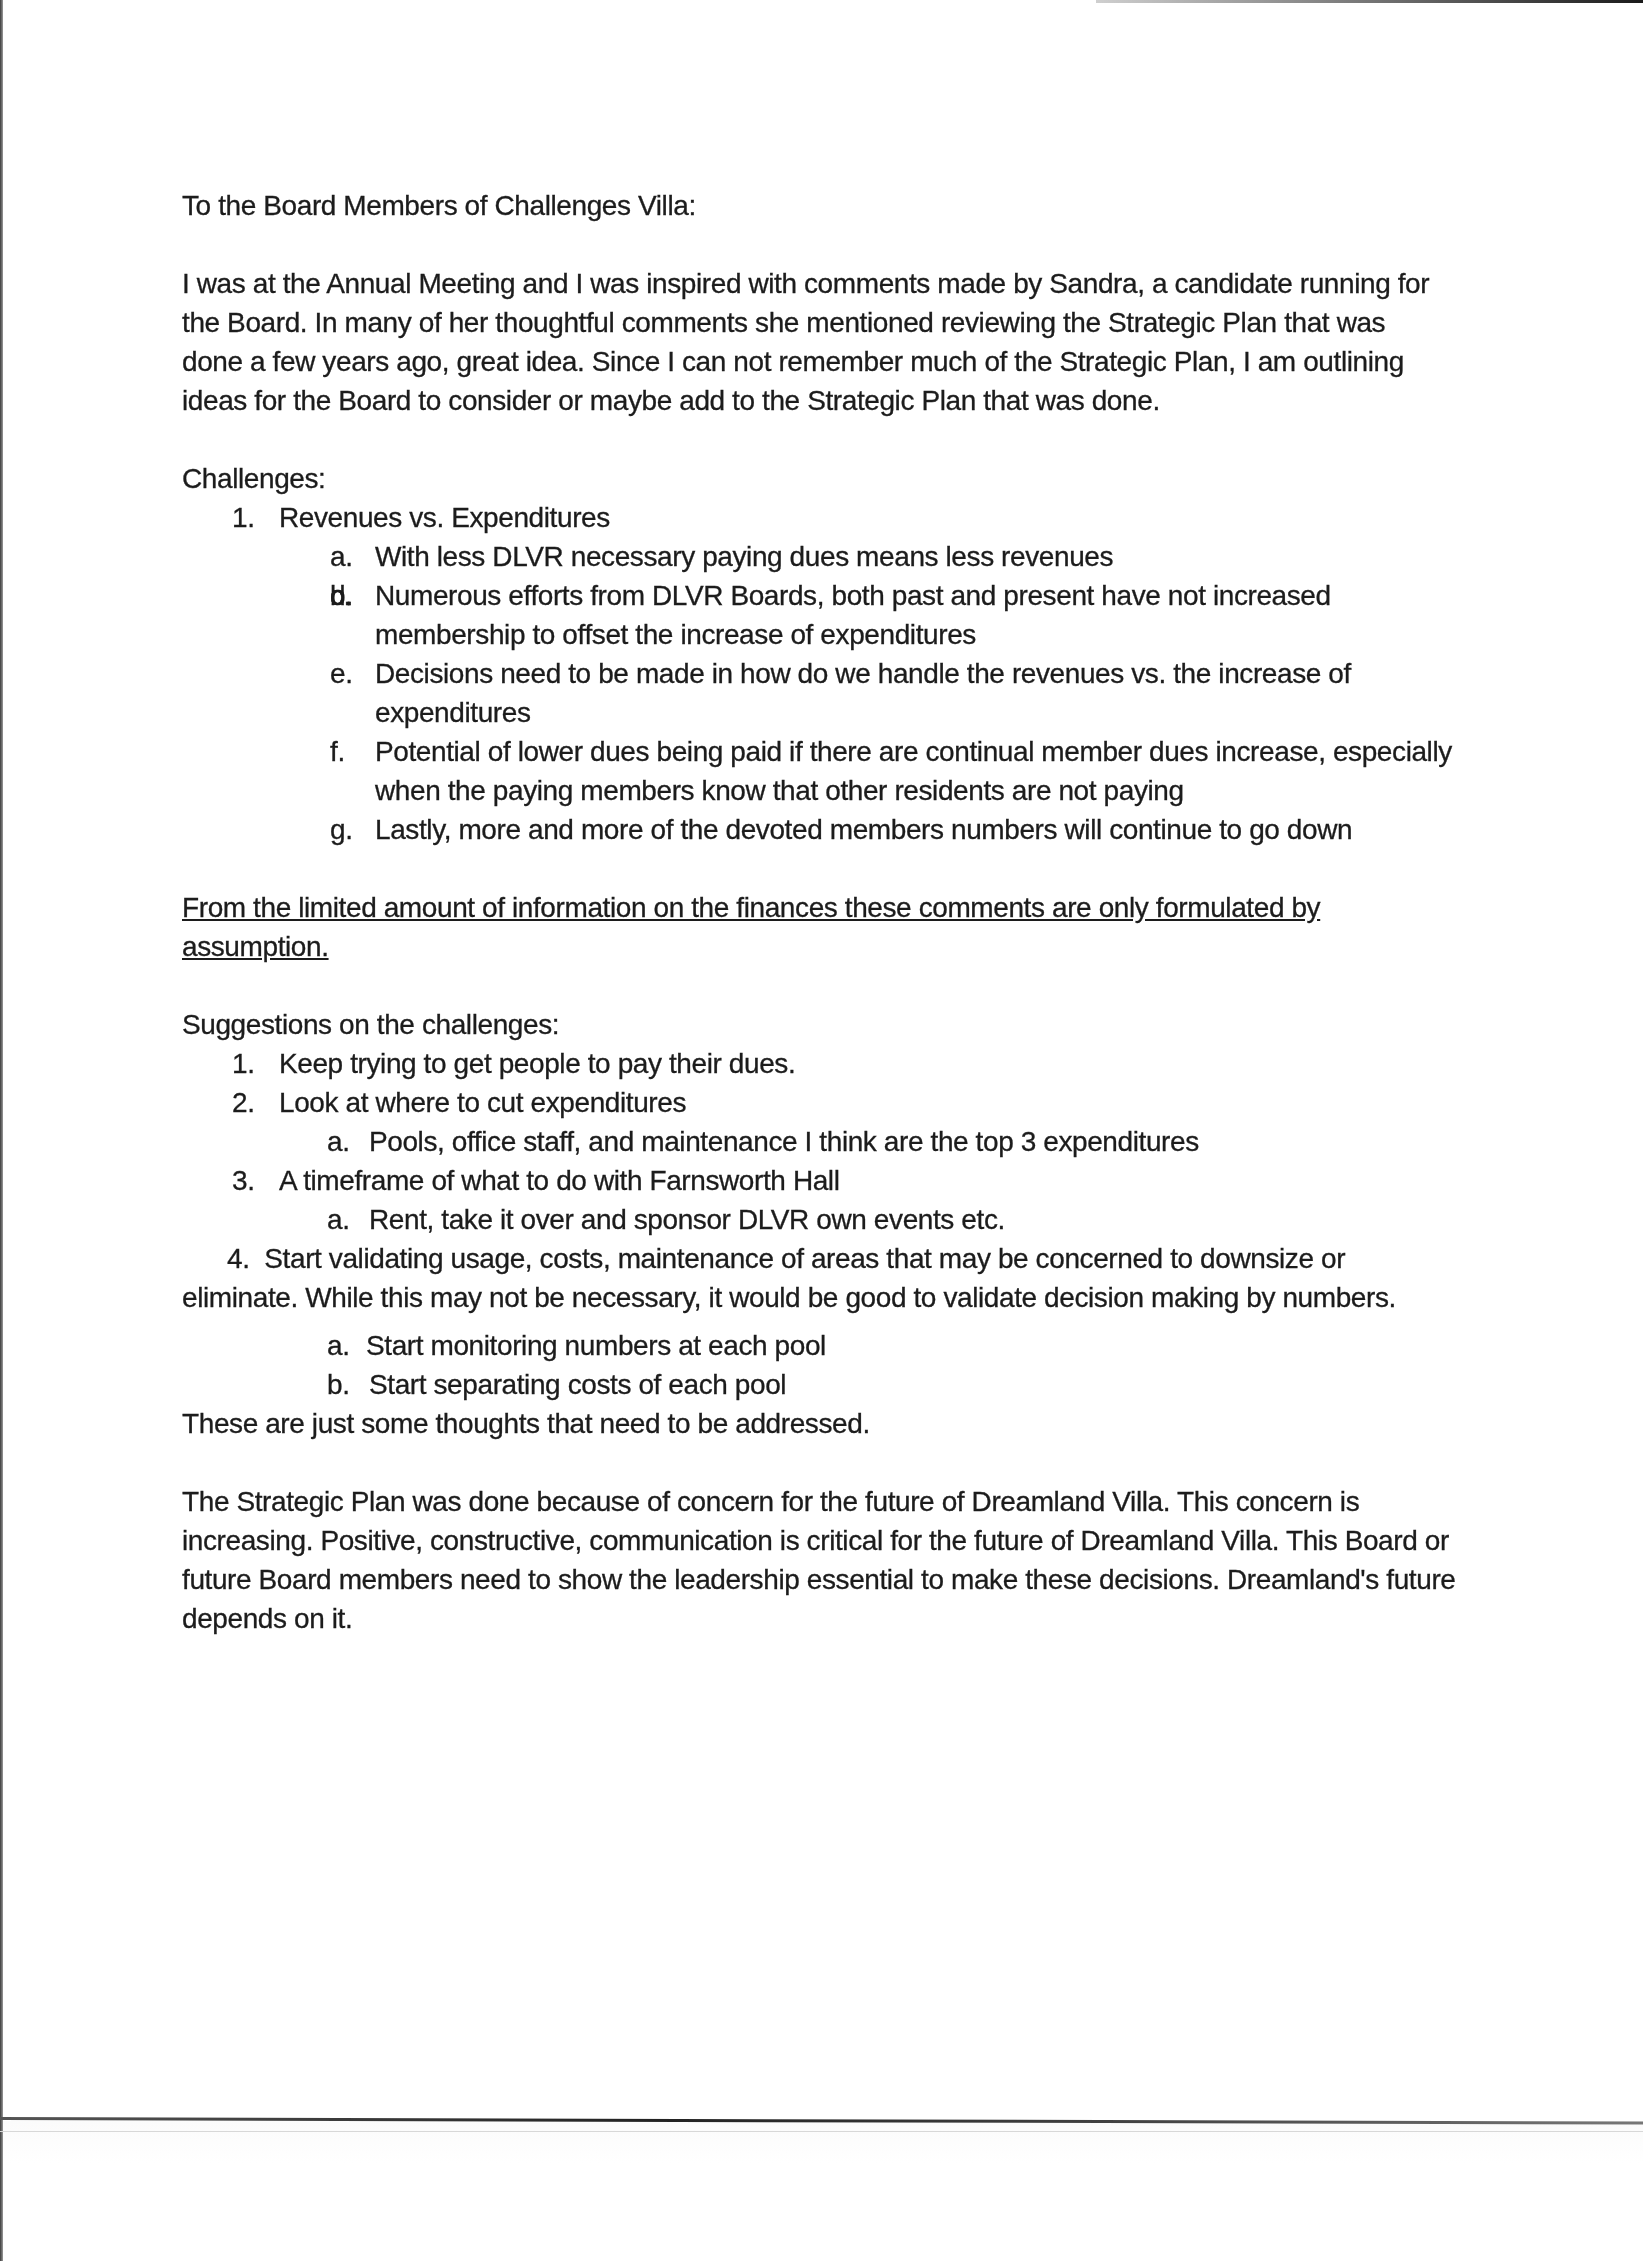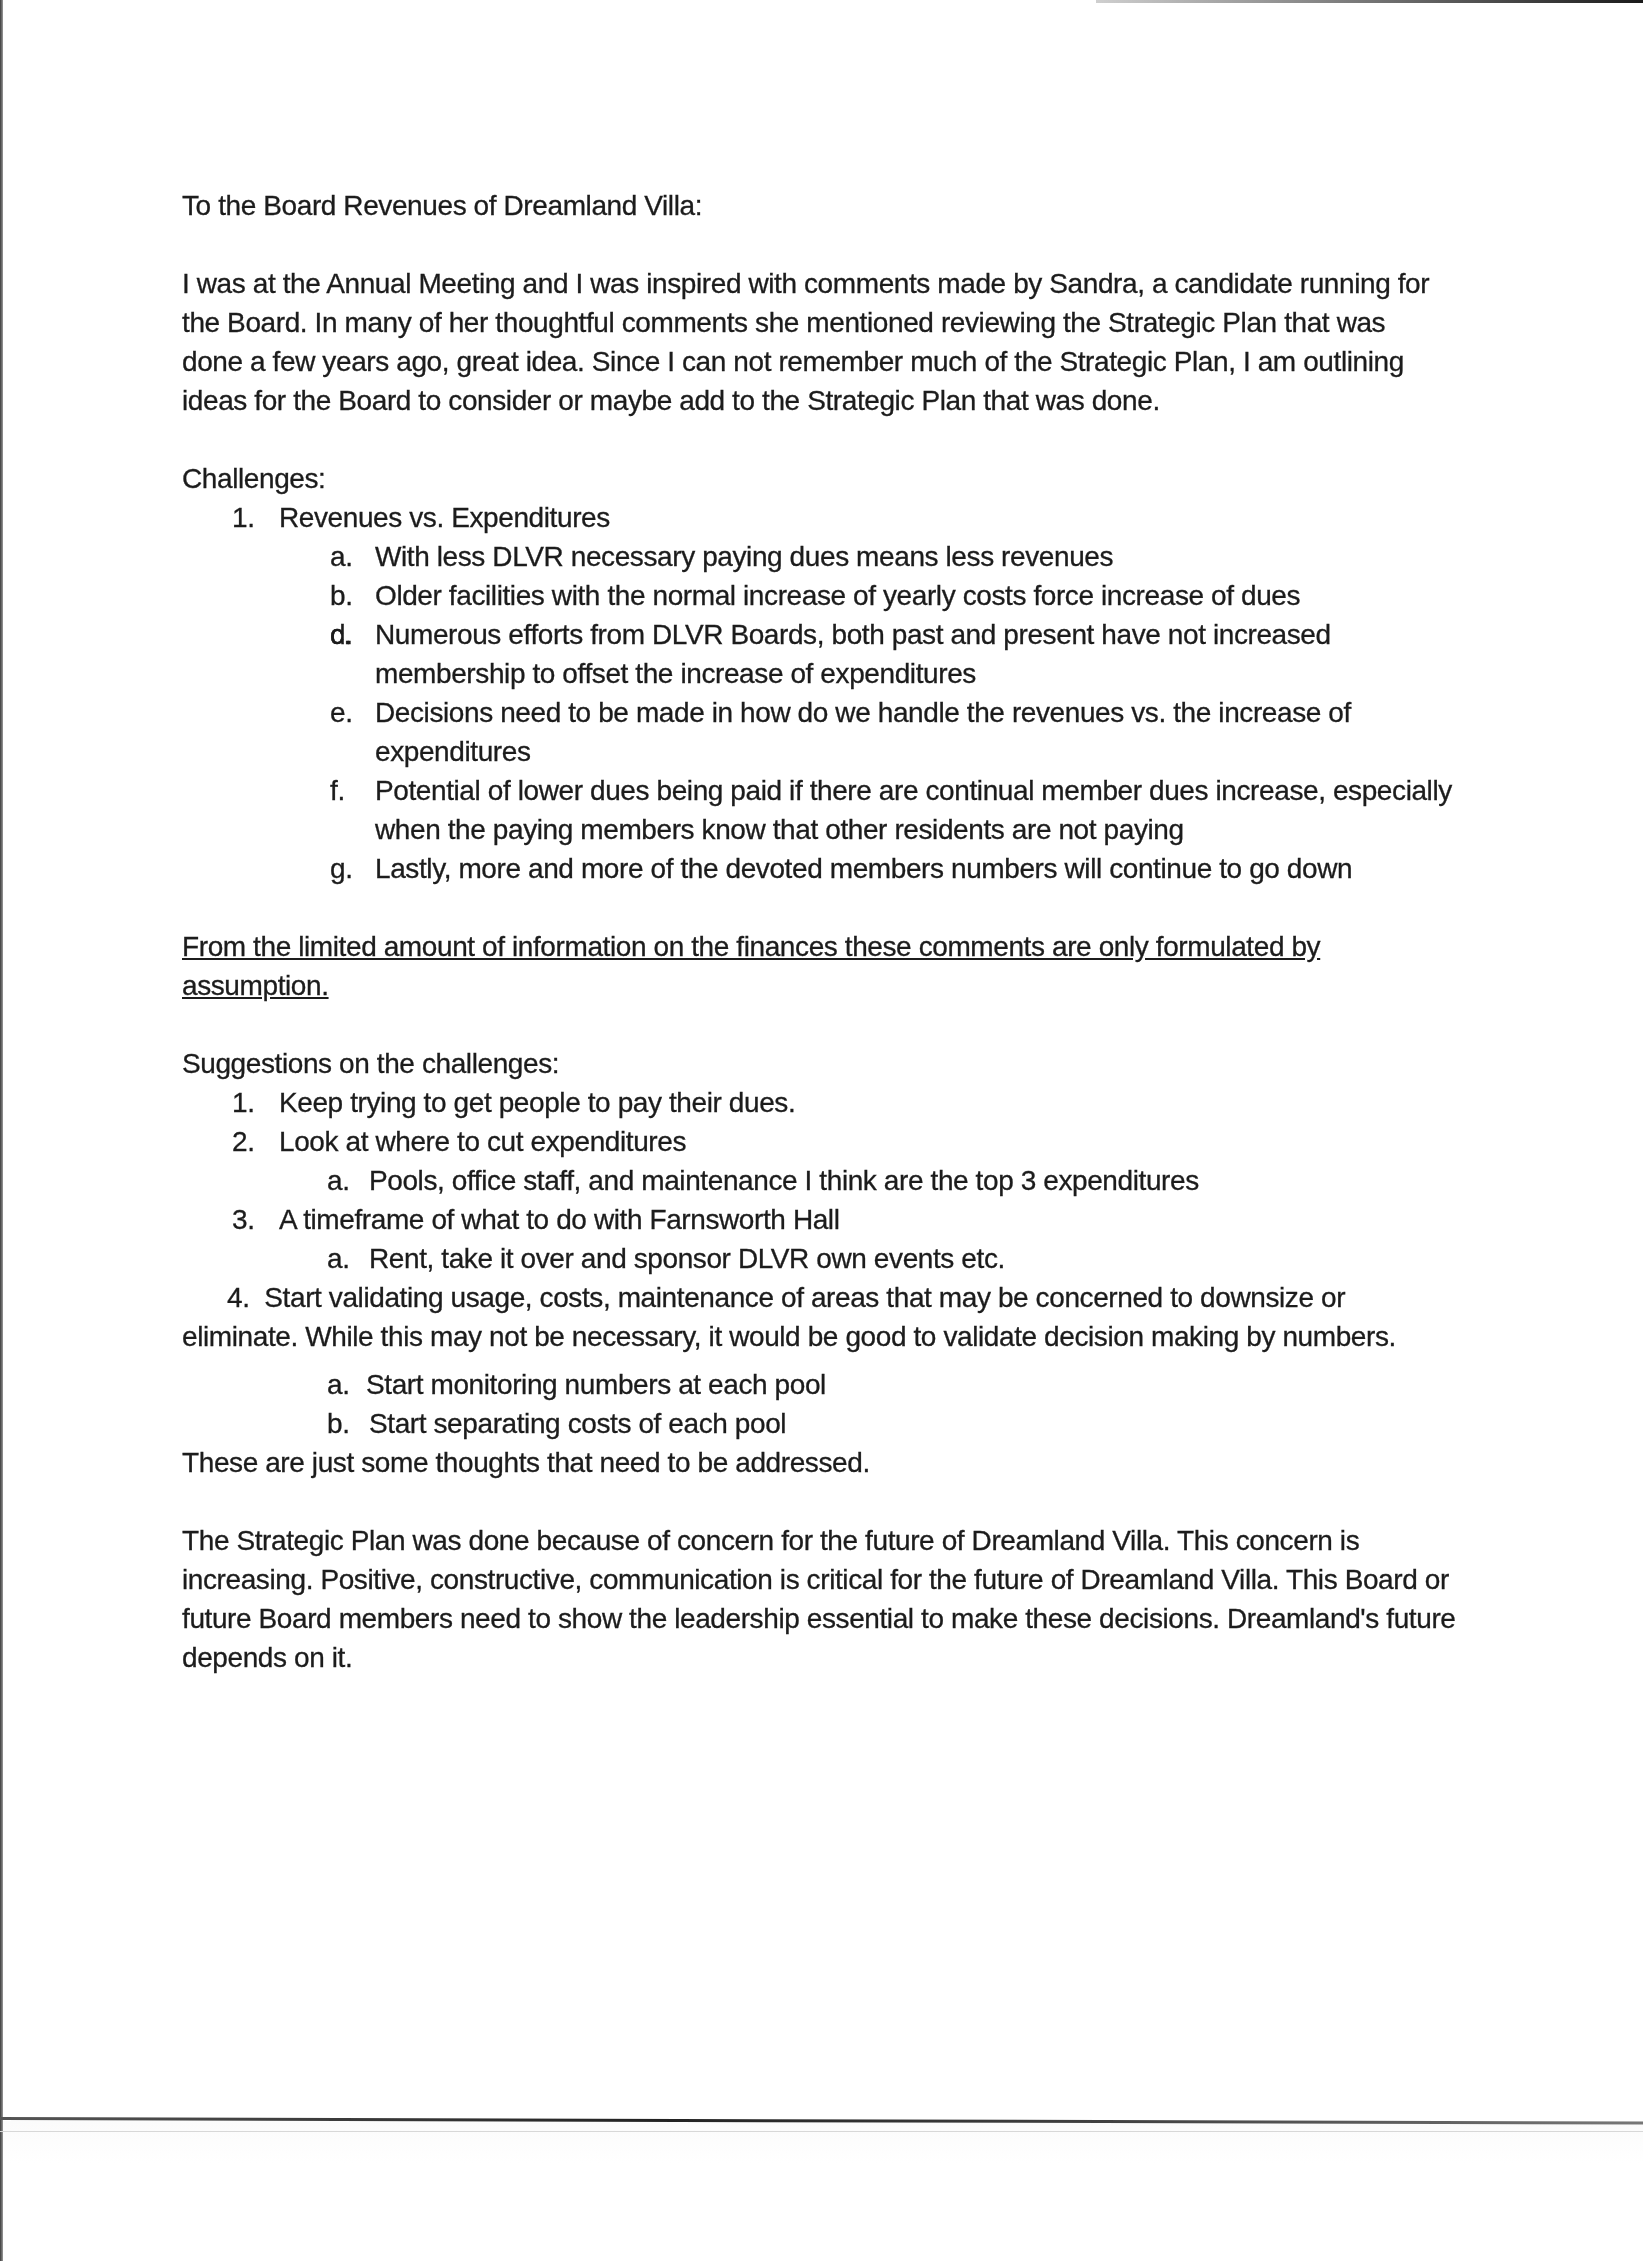--- a/index.html
+++ b/index.html
@@ -51,37 +51,36 @@
 </head>
 <body>
 
 <div class="scan-left-edge"></div>
 <div class="scan-top-edge"></div>
 <div class="scan-bottom-shadow"></div>
 <div class="scan-bottom-line"></div>
 <div class="scan-bottom-line2"></div>
 
 <div class="letter">
-  <p>To the Board Revenues of Dreamland Villa:</p>
+  <p>To the Board Members of Challenges Villa:</p>
   <div class="gap"></div>
   <p style="width:1251px;">I was at the Annual Meeting and I was inspired with comments made by Sandra, a candidate running for the Board.  In many of her thoughtful comments she mentioned reviewing the Strategic Plan that was done a few years ago, great idea.  Since I can not remember much of the Strategic Plan, I am outlining ideas for the Board to consider or maybe add to the Strategic Plan that was done.</p>
   <div class="gap"></div>
 
   <p>Challenges:</p>
   <div class="list-item lvl1">
     <span class="num">1.</span>
     <span>Revenues vs. Expenditures</span>
   </div>
   <div class="list-item lvl2">
     <span class="num">a.</span>
     <span>With less DLVR necessary paying dues means less revenues</span>
   </div>
   <div class="list-item lvl2">
     <span class="num">b.</span>
-    <span>Older facilities with the normal increase of  yearly costs force increase of dues</span>
   </div>
   <div class="list-item lvl2" style="width:1064px;">
     <span class="num">c.</span>
   </div>
   <div class="list-item lvl2" style="width:1096px;">
     <span class="num">d.</span>
     <span>Numerous efforts from DLVR Boards, both past and present have not increased membership to offset the increase of expenditures</span>
   </div>
   <div class="list-item lvl2" style="width:1109px;">
     <span class="num">e.</span>

